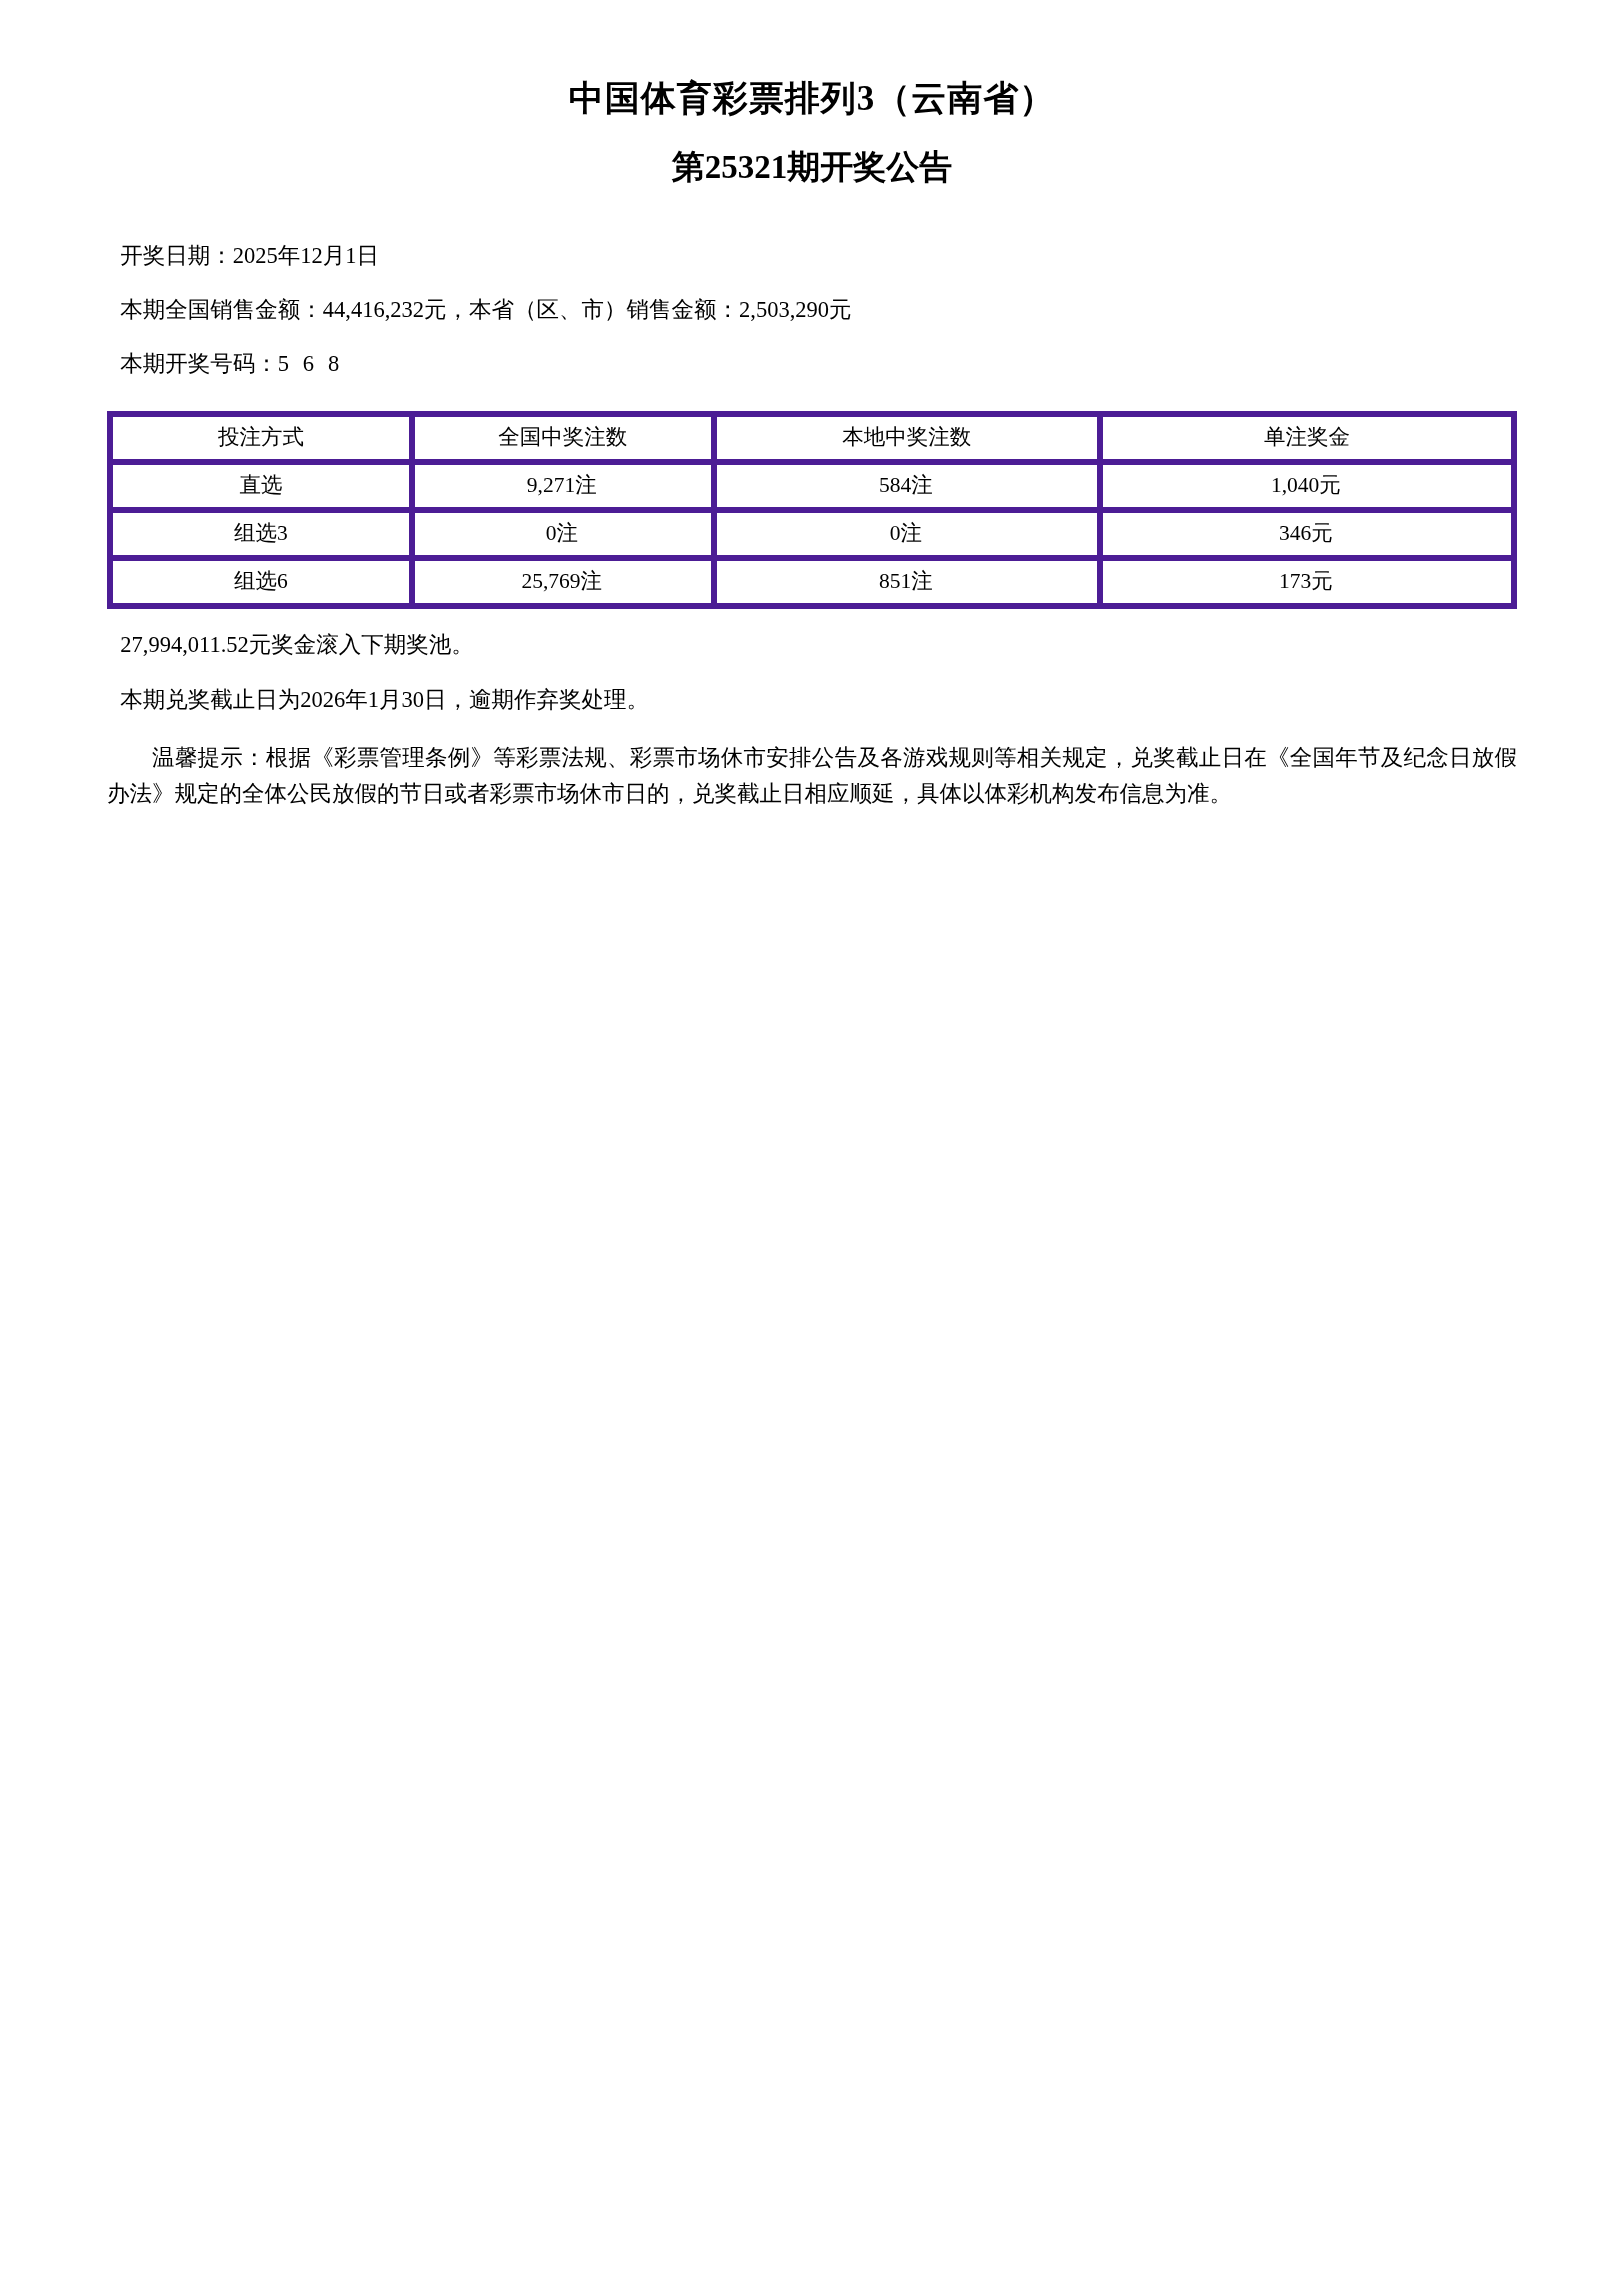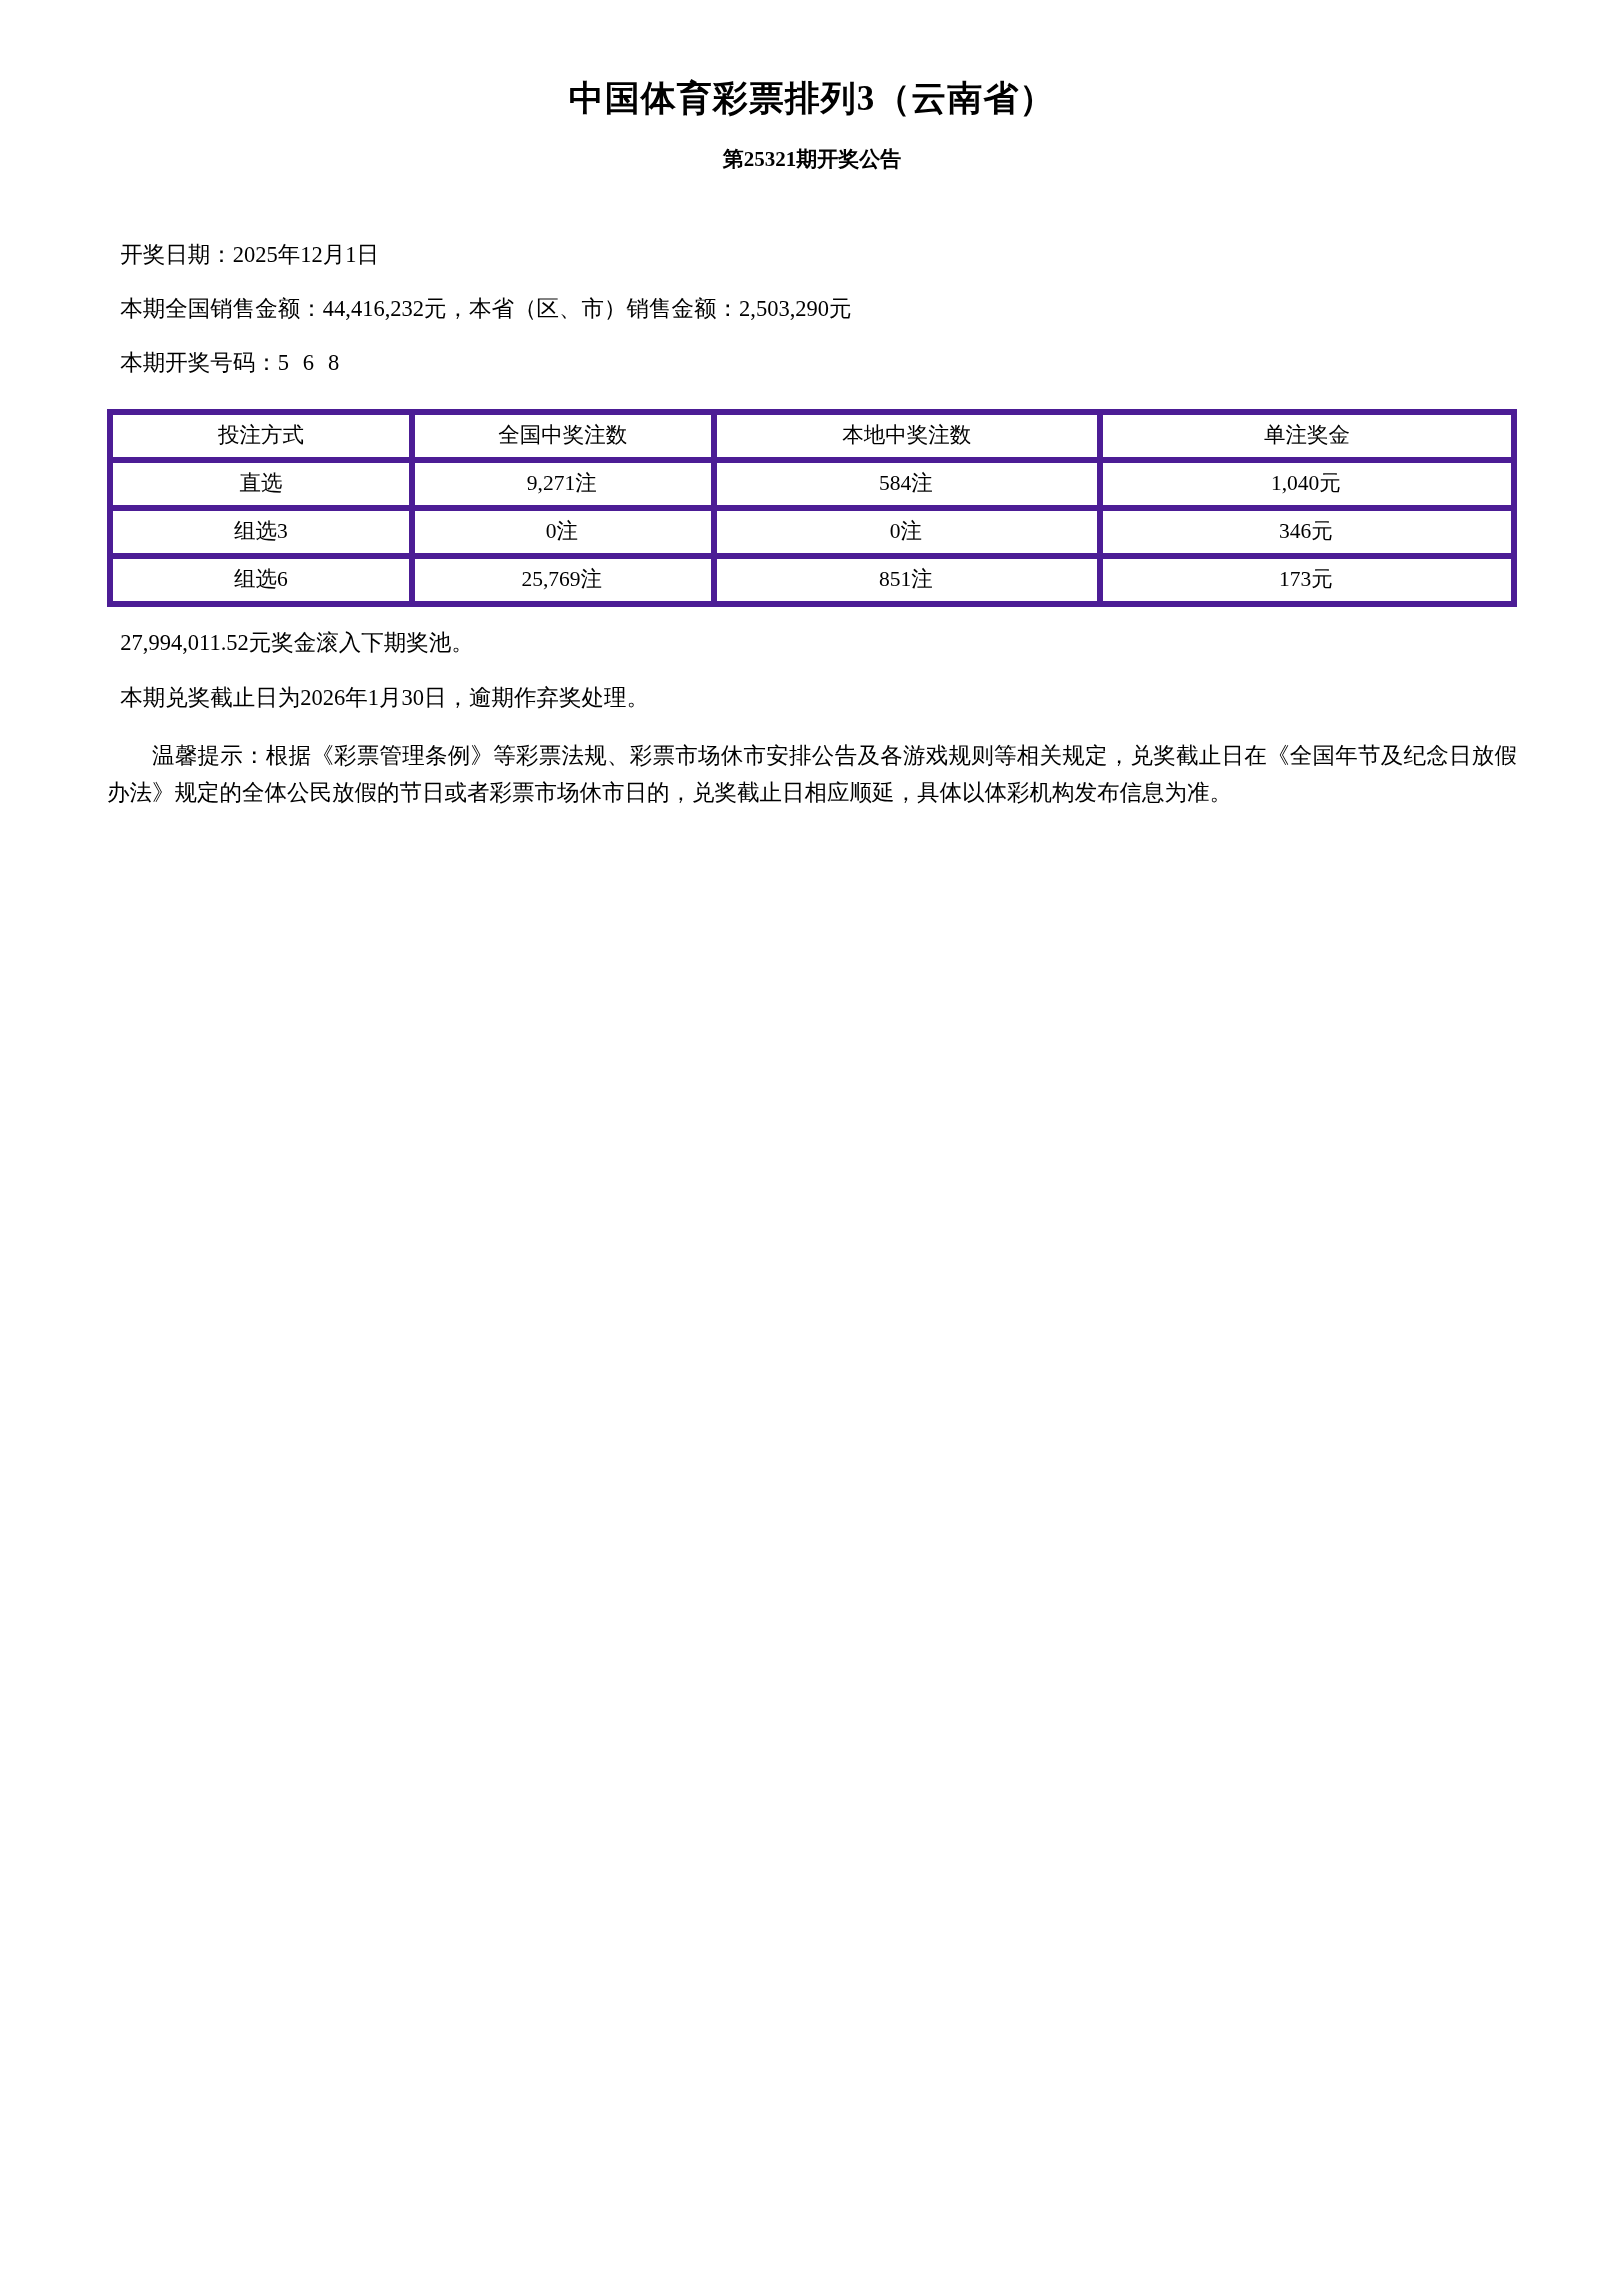--- a/index.html
+++ b/index.html
@@ -26,26 +26,26 @@
   .doc-title {
     text-align: center;
     font-size: 35px;
     font-weight: bold;
     letter-spacing: 1px;
     margin: 15.4px 0 0 0;
     line-height: 1.3;
   }
   .doc-subtitle {
     text-align: center;
-    font-size: 21px;
+    font-size: 33px;
     margin: 24.6px 0 0 0;
     line-height: 1.3;
   }
   .meta-block {
-    margin-top: 66px;
+    margin-top: 52px;
   }
   .meta-line {
     font-size: 22.5px;
     line-height: 1.35;
     margin: 0 0 23.5px 0;
     padding-left: 13.3px;
   }
   .meta-line .nums {
     letter-spacing: 4.1px;
   }

